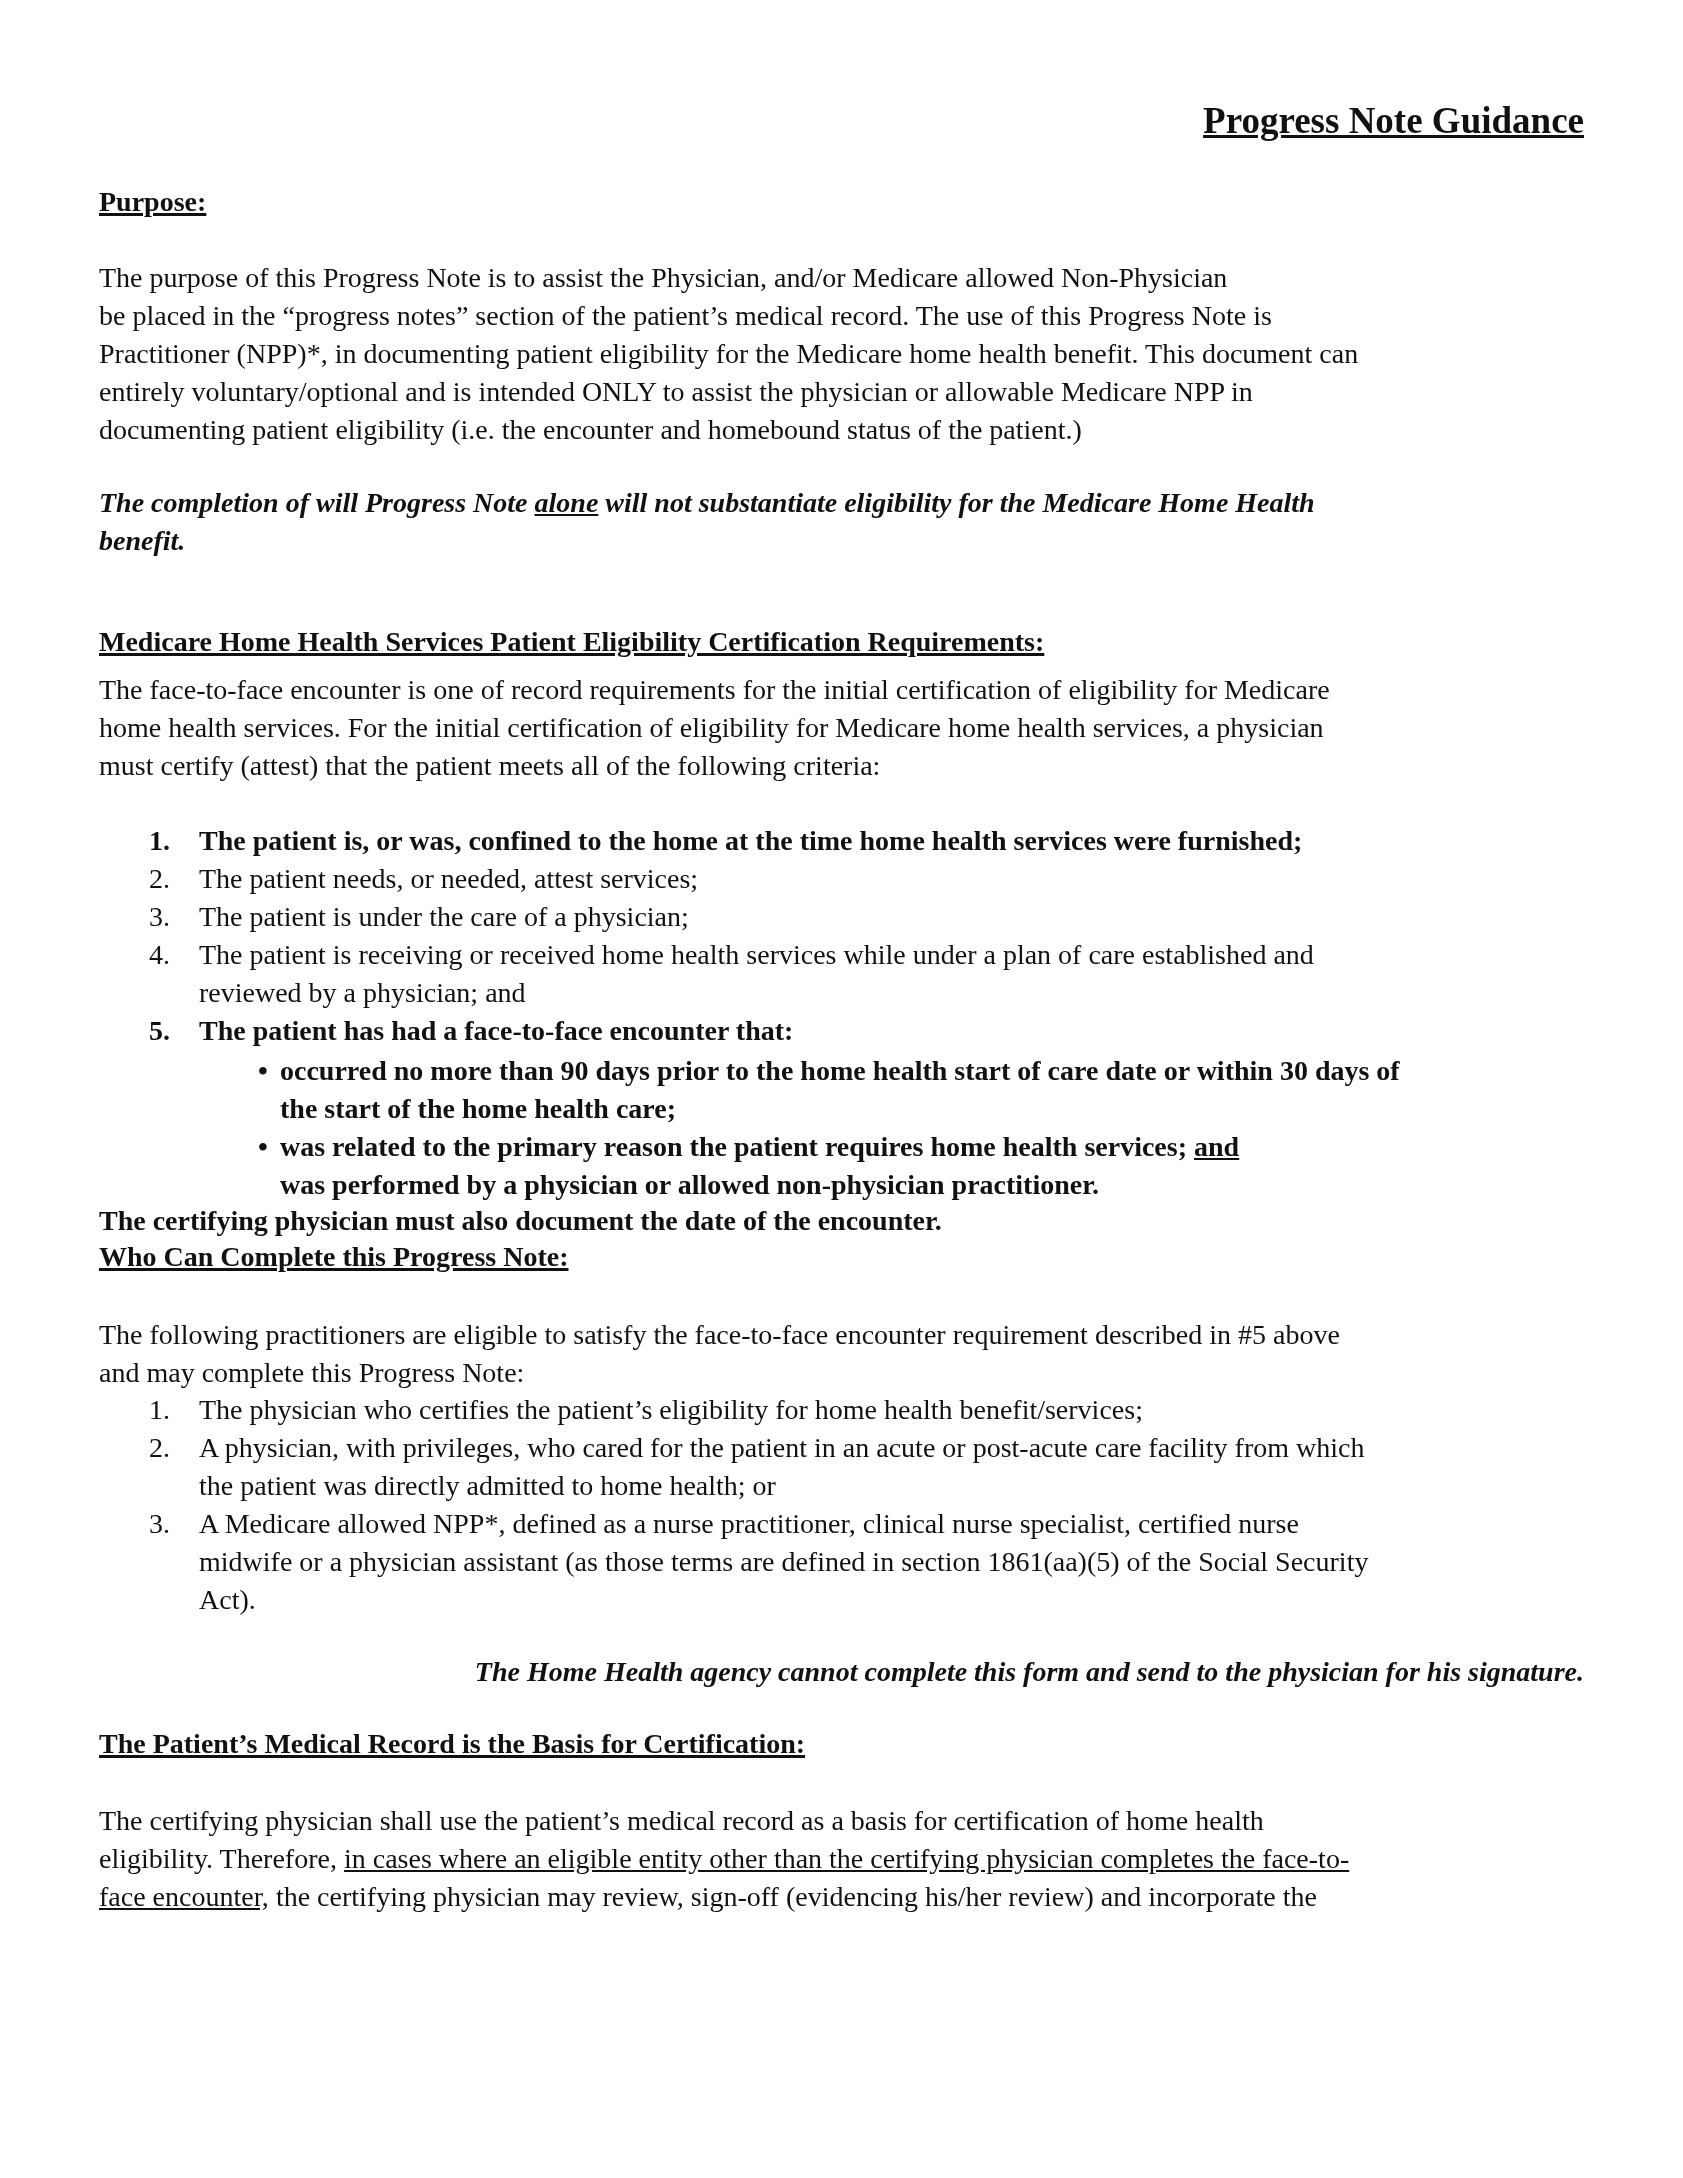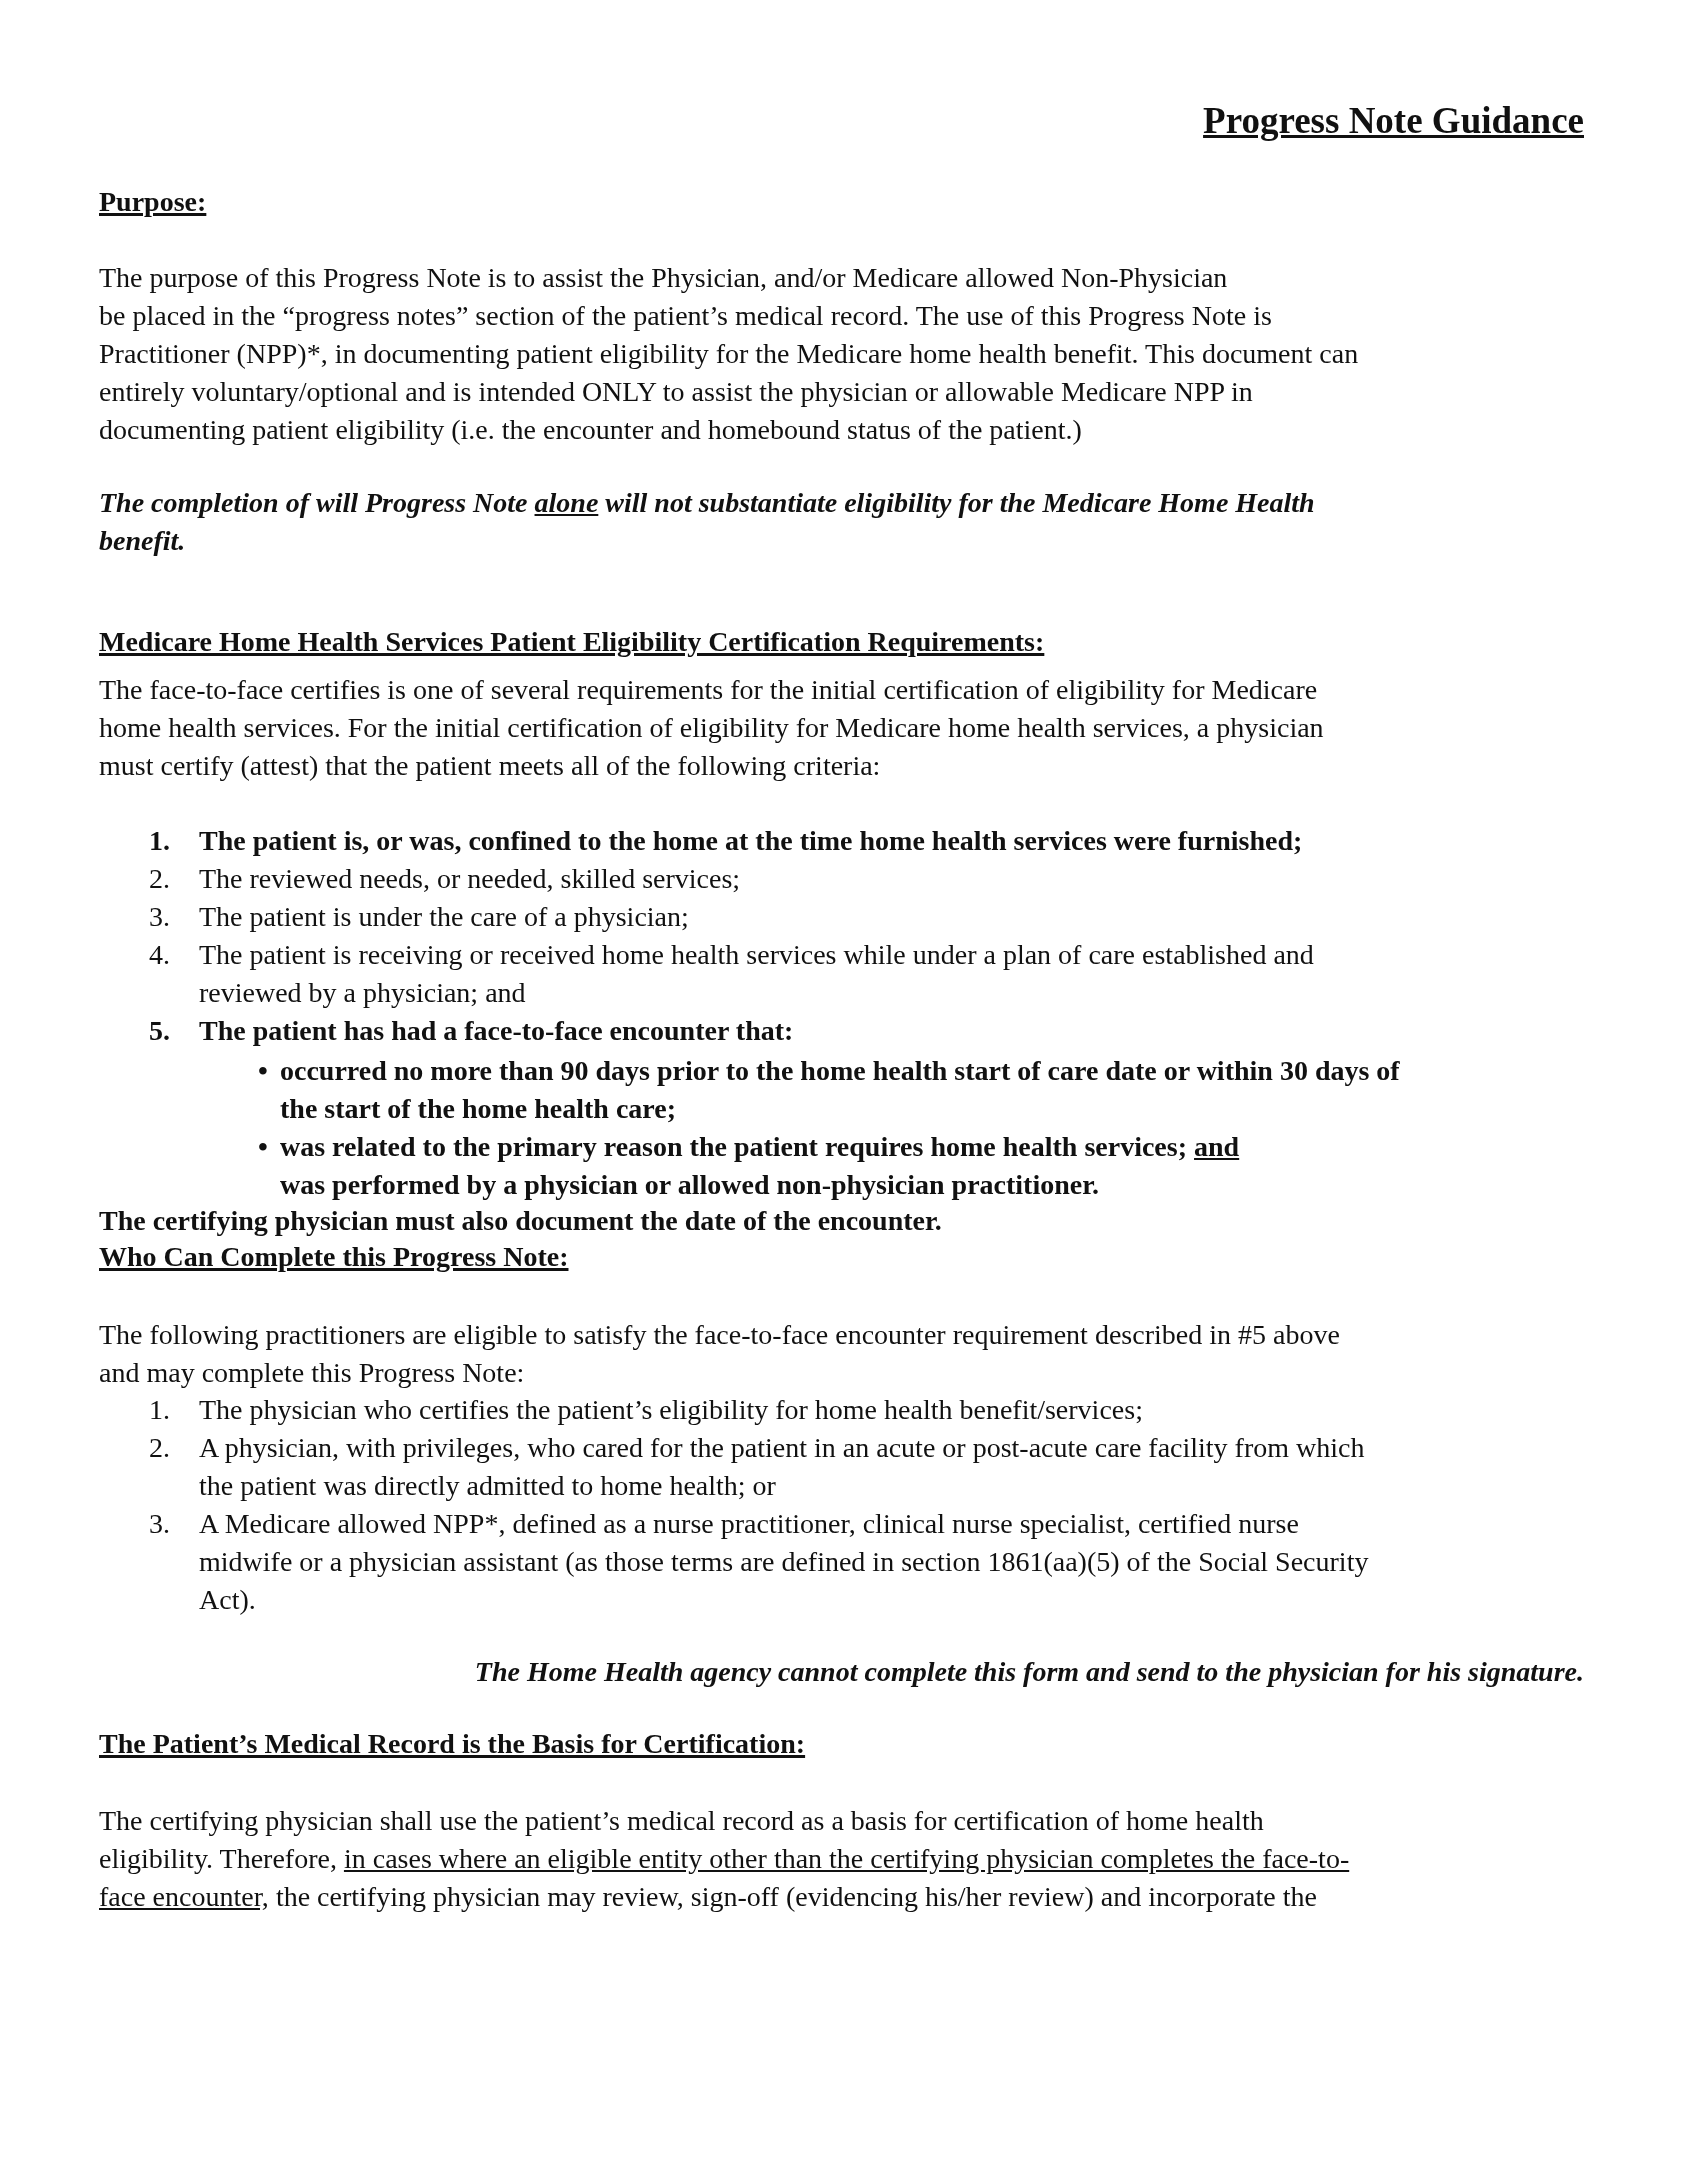--- a/index.html
+++ b/index.html
@@ -38,33 +38,33 @@
     <span class="line">documenting patient eligibility (i.e. the encounter and homebound status of the patient.)</span>
   </div>
 
   <div class="p ital" style="top:484px;">
     <span class="line"><span>The completion of will Progress Note </span><span class="u">alone</span><span> will not substantiate eligibility for the Medicare Home Health</span></span>
     <span class="line">benefit.</span>
   </div>
 
   <div class="h" style="top:626px;font-family:Liberation Serif, serif;">Medicare Home Health Services Patient Eligibility Certification Requirements:</div>
   <div class="p" style="top:671px;">
-    <span class="line">The face-to-face certifies is one of several requirements for the initial certification of eligibility for Medicare</span>
+    <span class="line">The face-to-face encounter is one of record requirements for the initial certification of eligibility for Medicare</span>
     <span class="line">home health services.  For the initial certification of eligibility for Medicare home health services, a physician</span>
     <span class="line">must certify (attest) that the patient meets all of the following criteria:</span>
   </div>
 
   <ol class="list" style="left:50px; top:822px; width:1436px;">
     <li class="bold">
       <span class="num">1.</span>
       <span class="line">The patient is, or was, confined to the home at the time home health services were furnished;</span>
     </li>
     <li>
       <span class="num">2.</span>
-      <span class="line">The reviewed needs, or needed, skilled services;</span>
+      <span class="line">The patient needs, or needed, attest services;</span>
     </li>
     <li>
       <span class="num">3.</span>
       <span class="line">The patient is under the care of a physician;</span>
     </li>
     <li>
       <span class="num">4.</span>
       <span class="line">The patient is receiving or  received home health services while under a plan of care established and</span>
       <span class="line">reviewed by a physician; and</span>
     </li>

